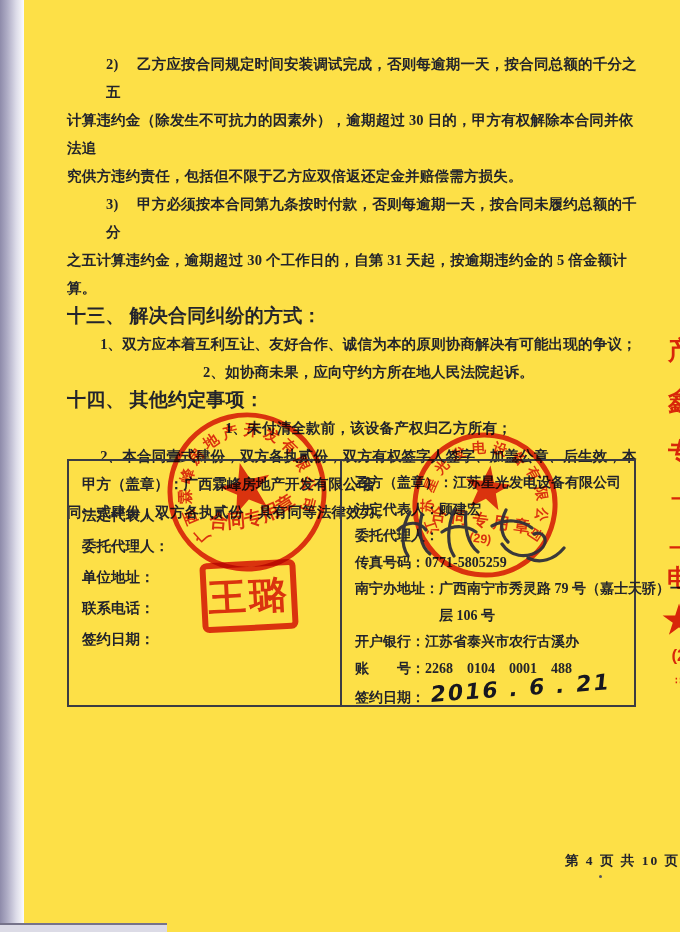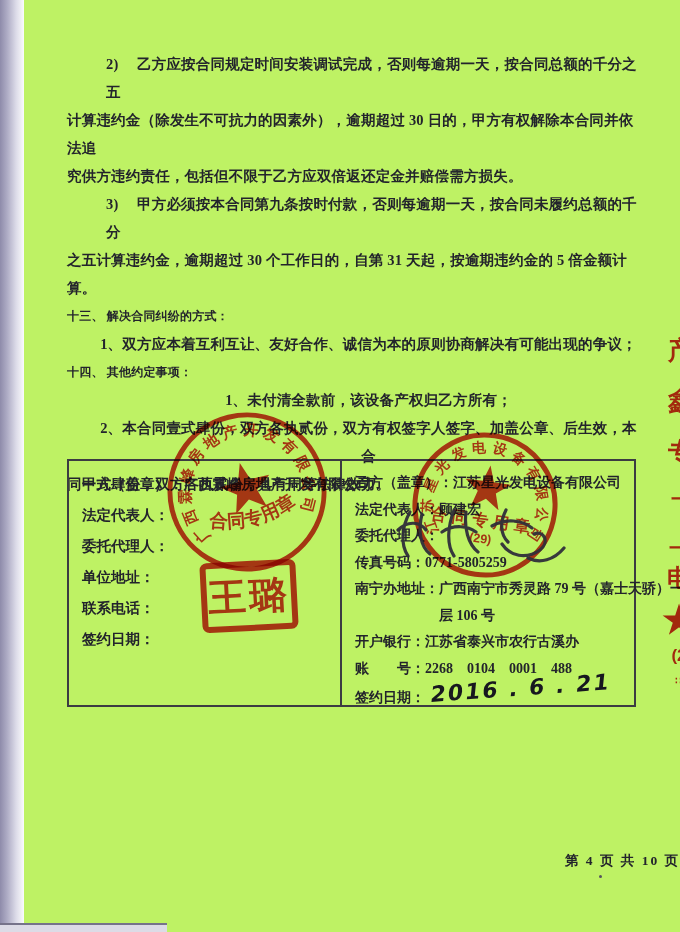--- a/index.html
+++ b/index.html
@@ -1,29 +1,29 @@
 <!DOCTYPE html>
 <html><head>
 <meta charset="utf-8">
 <style>
   html,body{margin:0;padding:0;background:#e8e8ec;}
-  .page{position:relative;width:680px;height:932px;background:#bef264;overflow:hidden;
+  .page{position:relative;width:680px;height:932px;background:#fde047;overflow:hidden;
         font-family:"Liberation Serif","DejaVu Serif",serif;color:#23242c;}
   
   .scan-left{position:absolute;left:0;top:0;width:24px;height:932px;
              background:linear-gradient(90deg,#8e8baa 0%,#aeacc5 30%,#dddce9 68%,#fbfbfc 100%);}
   .scan-bottom-line{position:absolute;left:0;top:923px;width:167px;height:2px;background:#76738a;}
   .scan-bottom-strip{position:absolute;left:0;top:925px;width:167px;height:7px;background:#dcdbe6;}
   .speck{position:absolute;left:599px;top:875px;width:3px;height:3px;border-radius:50%;background:#55545e;}
   
   .content{position:absolute;left:67px;top:50px;width:570px;}
   .ln{line-height:28px;font-size:14.5px;font-weight:600;letter-spacing:.2px;white-space:pre-wrap;}
   .ln.num{padding-left:39px;}
   .ln.sub{padding-left:33px;text-align:center;}
-  .ln.hd{font-weight:700;font-size:12px;}
+  .ln.hd{font-weight:700;font-size:19px;}
   
   .sigtable{position:absolute;left:67px;top:459px;width:569px;height:248px;
             border:2px solid #3c3c42;box-sizing:border-box;display:flex;}
   .cell{box-sizing:border-box;}
   .cell-a{width:273px;border-right:2px solid #3c3c42;padding:13px 8px 0 13px;}
   .cell-b{flex:1;padding:9px 6px 0 13px;}
   .row{white-space:pre;font-weight:600;}
   .cell-a .row{font-size:14.5px;line-height:20px;margin-bottom:11px;}
   .cell-b .row{font-size:14px;line-height:26.5px;}
   .row.contin{padding-left:84px;}
@@ -65,20 +65,21 @@
   <div class="speck"></div>
 
   <div class="content">
     <div class="ln num">2)　 乙方应按合同规定时间安装调试完成，否则每逾期一天，按合同总额的千分之五</div>
     <div class="ln">计算违约金（除发生不可抗力的因素外），逾期超过 30 日的，甲方有权解除本合同并依法追</div>
     <div class="ln">究供方违约责任，包括但不限于乙方应双倍返还定金并赔偿需方损失。</div>
     <div class="ln num">3)　 甲方必须按本合同第九条按时付款，否则每逾期一天，按合同未履约总额的千分</div>
     <div class="ln">之五计算违约金，逾期超过 30 个工作日的，自第 31 天起，按逾期违约金的 5 倍金额计算。</div>
     <div class="ln hd">十三、 解决合同纠纷的方式：</div>
     <div class="ln sub">1、双方应本着互利互让、友好合作、诚信为本的原则协商解决有可能出现的争议；</div>
+    <div class="ln sub">2、如协商未果，应向守约方所在地人民法院起诉。</div>
     <div class="ln hd">十四、 其他约定事项：</div>
     <div class="ln sub">1、未付清全款前，该设备产权归乙方所有；</div>
     <div class="ln sub">2、本合同壹式肆份，双方各执贰份，双方有权签字人签字、加盖公章、后生效，本合</div>
     <div class="ln">同一式肆份，双方各执贰份，具有同等法律效力。</div>
   </div>
 
   <div class="sigtable">
     <div class="cell cell-a">
       <div class="row"><span>甲方（盖章）：</span><span>广西霖峰房地产开发有限公司</span></div>
       <div class="row"><span>法定代表人：</span><span></span></div>

